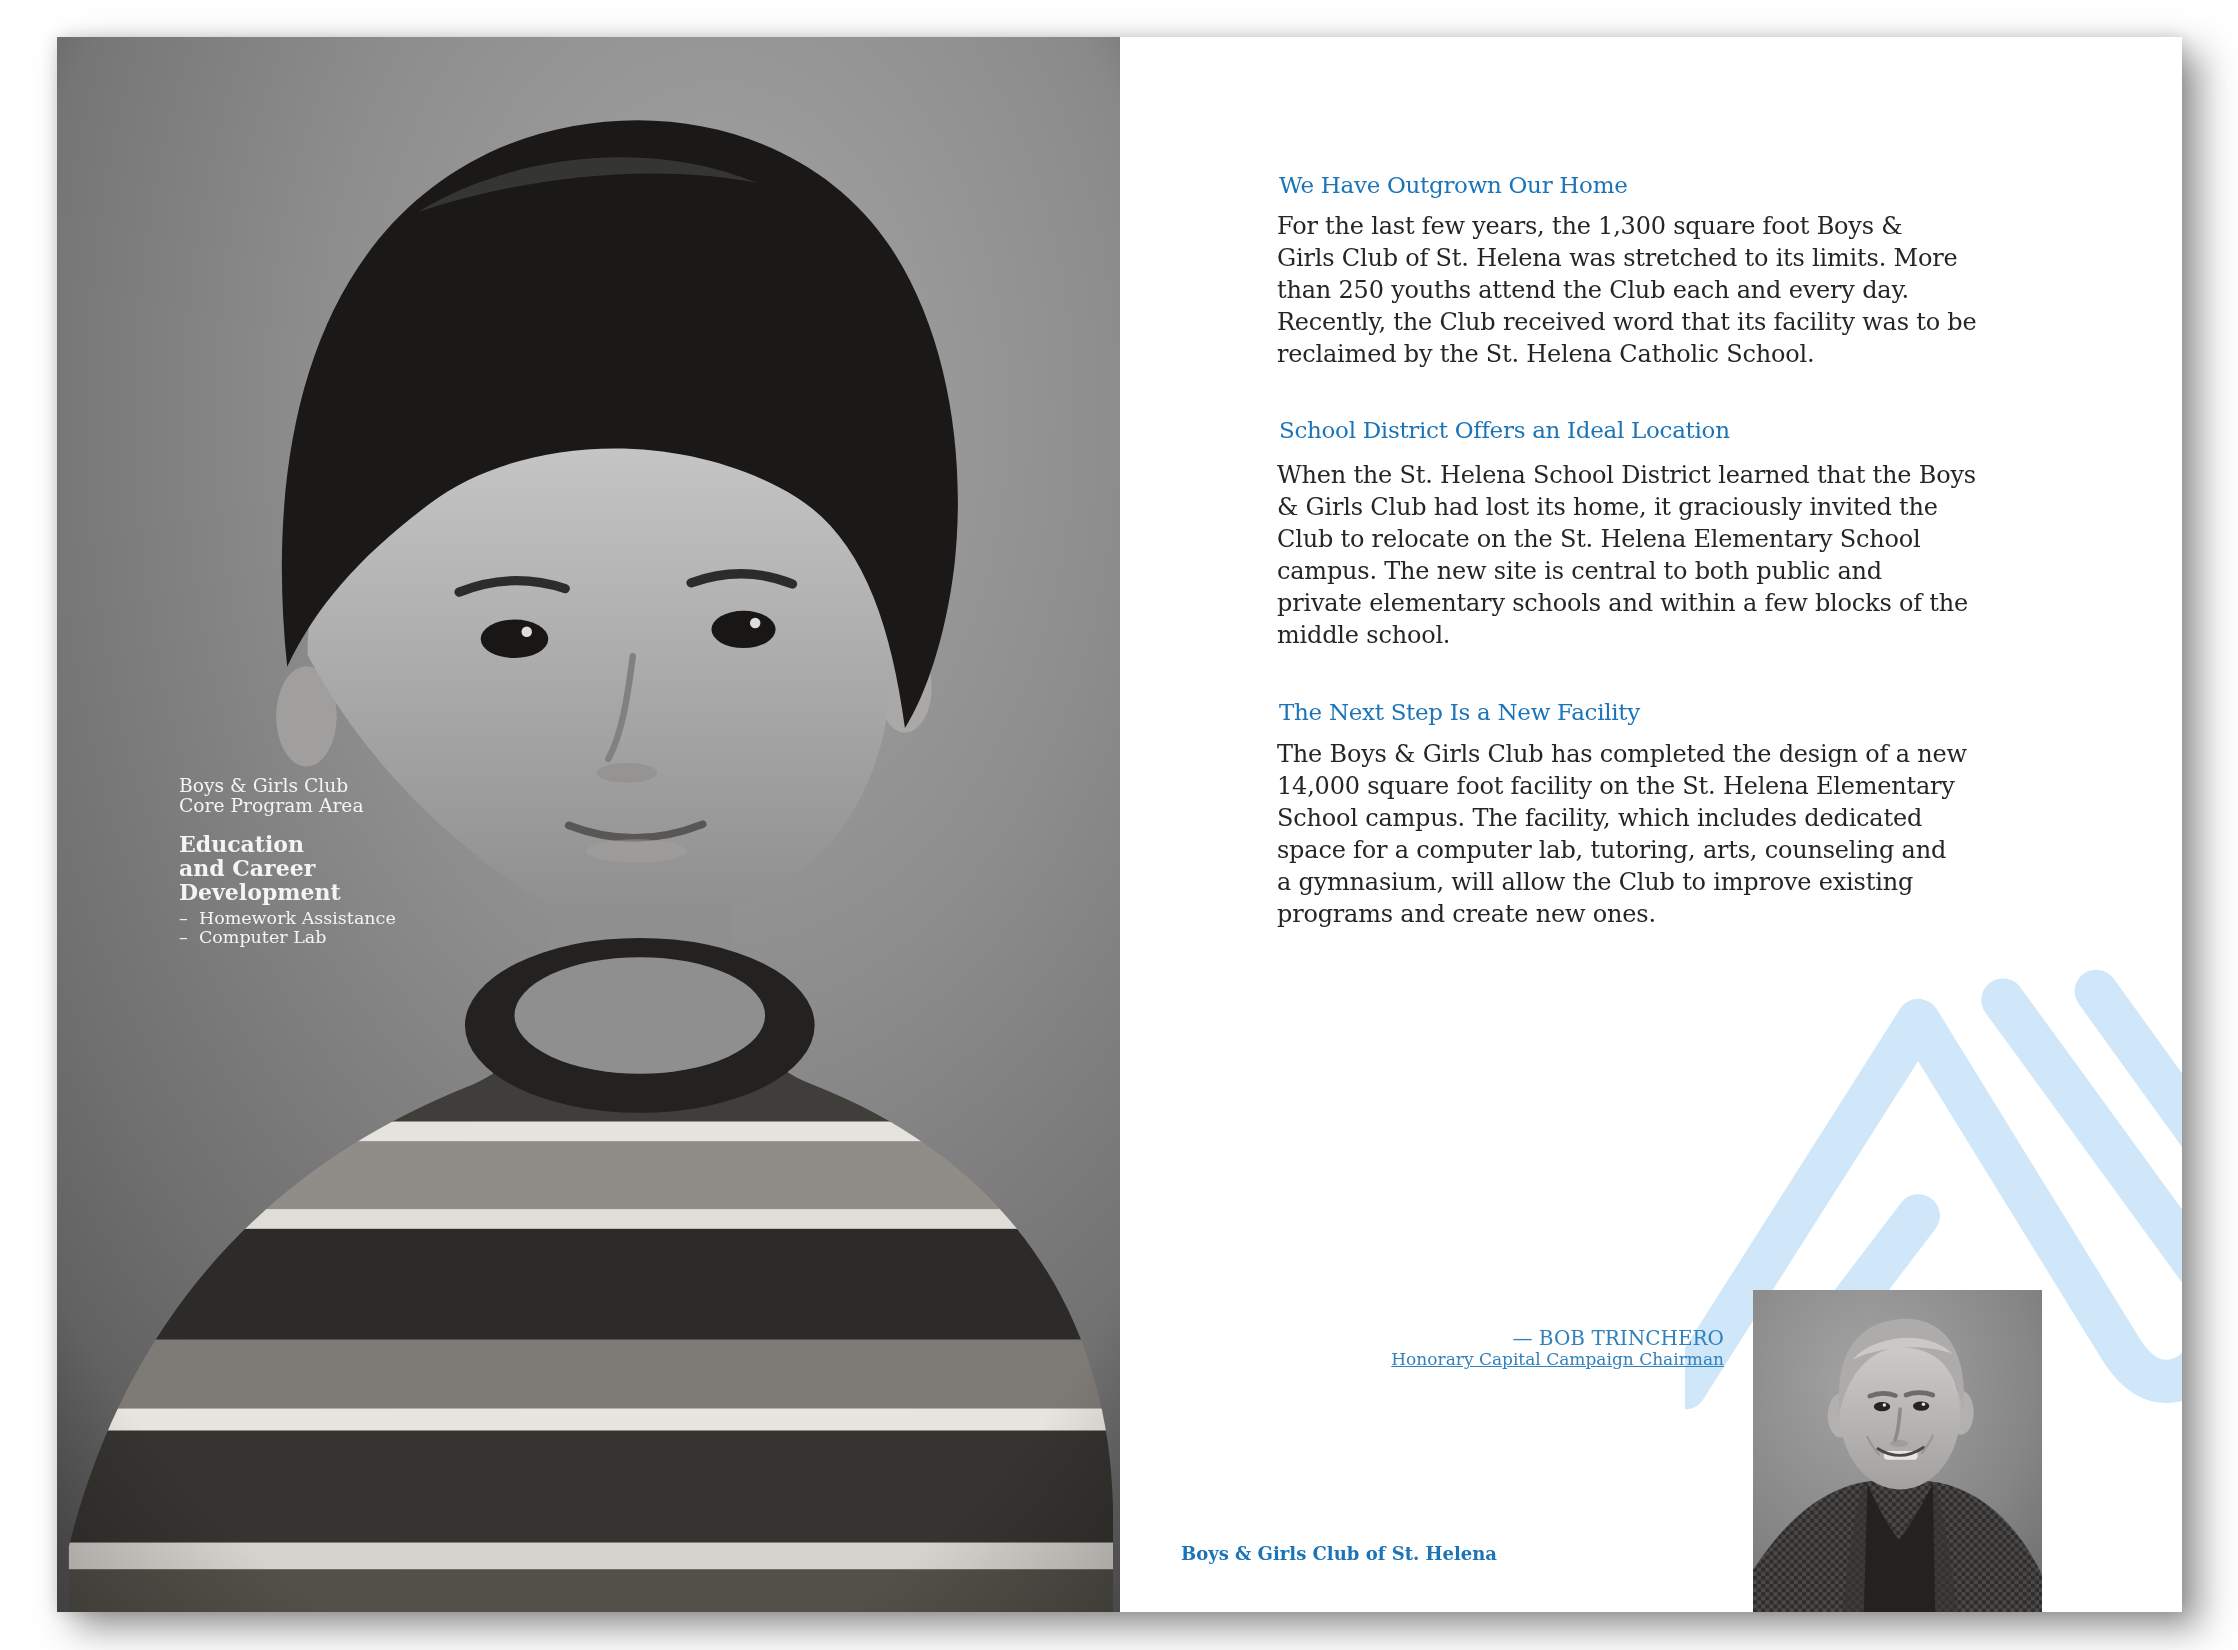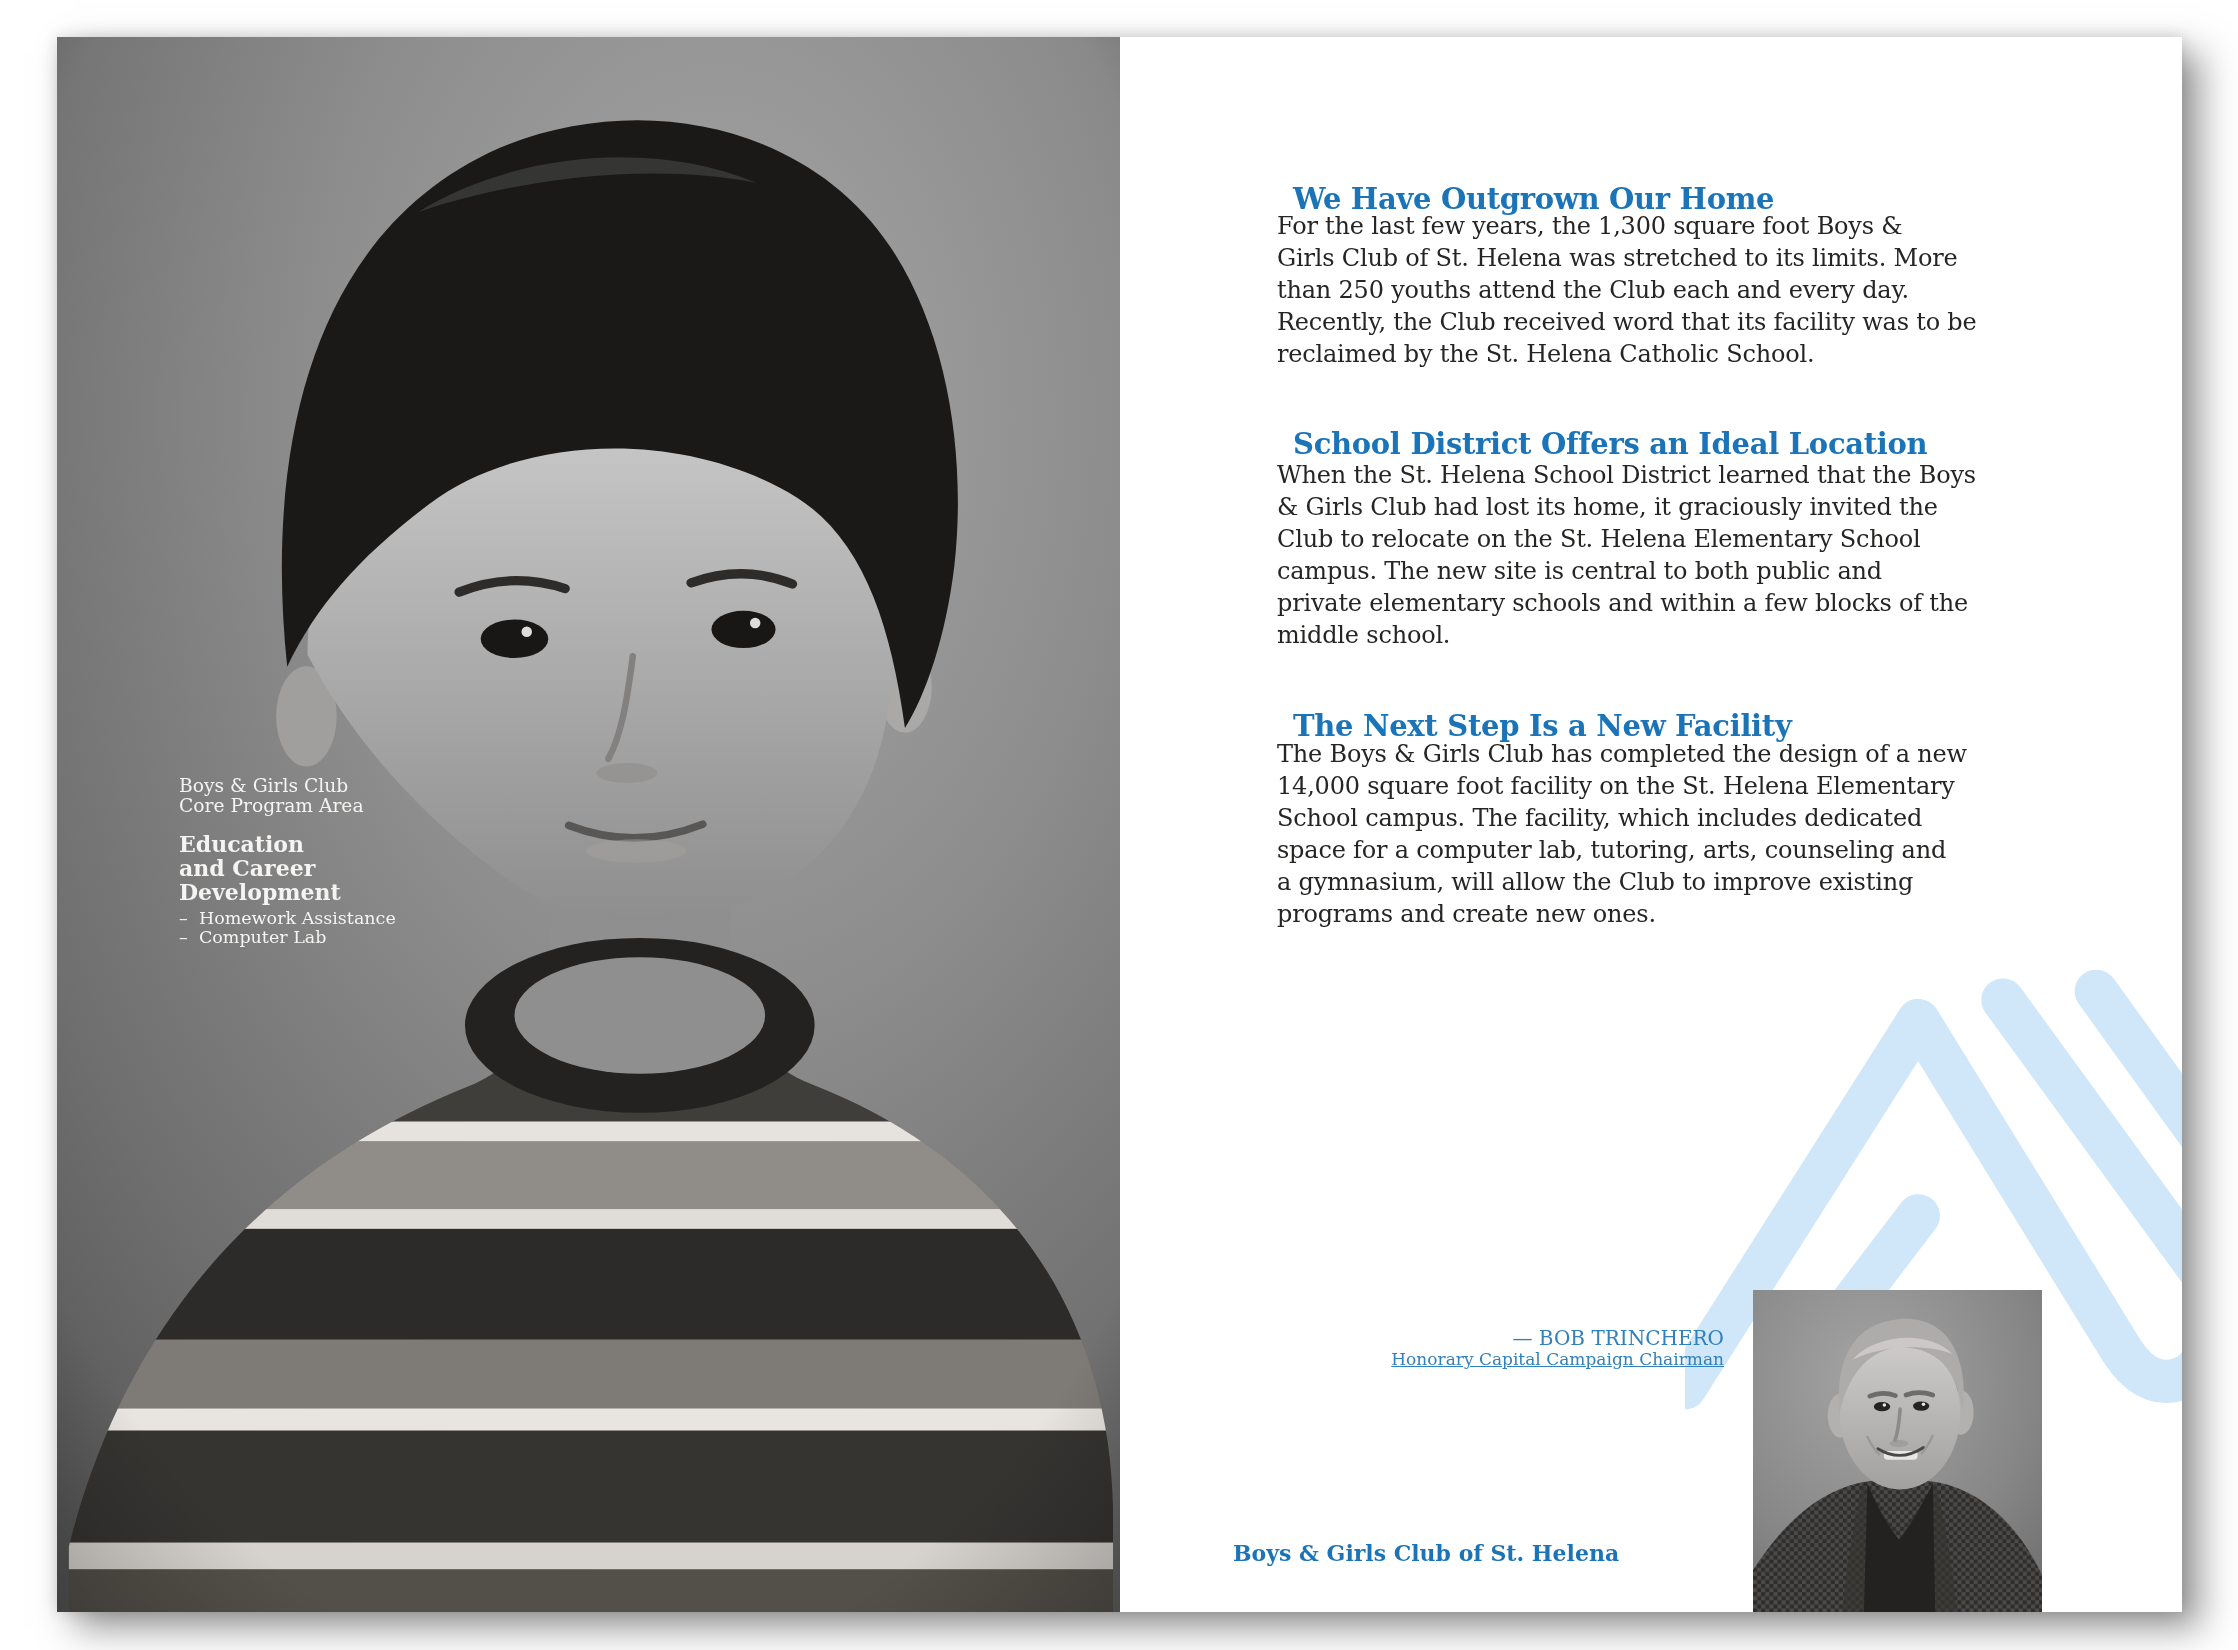--- a/index.html
+++ b/index.html
@@ -15,21 +15,21 @@
   .photo-wrap { position:absolute; left:0; top:0; width:1063px; height:1575px;border-radius:17px; }
   .photo-wrap svg { display:block; width:1063px; height:1575px; }
 
   .caption { position:absolute; left:122px; top:739px; color:var(--caption_white,#f5f4f2); }
   .caption .org     { font-size:18.7px; line-height:20px; white-space:pre-line; }
   .caption .program { font-size:22px; line-height:24px; font-weight:bold; margin-top:16px; white-space:pre-line; }
   .caption .items   { font-size:17.5px; line-height:18.7px; margin-top:5.2px; white-space:pre-line; }
 
   .textcol { position:absolute; left:1220px; top:0; width:863px; height:1575px; }
   .sec-h {
-    position:absolute; left:0; margin:16px; font-size:29px; line-height:30px; font-weight:bold;
+    position:absolute; left:0; margin:2px; font-size:23px; line-height:30px; font-weight:normal;
     color:var(--heading_blue,#1b74b8); white-space:nowrap; letter-spacing:-0.3px;
   }
   .sec-p {
     position:absolute; left:0; margin:0; width:863px; font-size:24px; line-height:32px;
     color:var(--body_text,#262523); white-space:pre-line; letter-spacing:-0.2px;
   }
   .h1 { top:131px; }  .p1 { top:173px; }
   .h2 { top:376px; }  .p2 { top:422px; }
   .h3 { top:658px; } .p3 { top:701px; }
 
@@ -38,21 +38,21 @@
 
   .quote { position:absolute; top:1260px; right:458px; text-align:right; color:var(--quote_blue,#3181bd); }
   .quote .lines { font-size:17.5px; line-height:26px; white-space:pre-line; }
   .quote .attr  { font-size:20px; line-height:22px; margin-top:30px; }
   .quote .attr-title { font-size:17px; line-height:20px;text-decoration:underline; }
 
   .portrait-wrap { position:absolute; left:1696px; top:1253px; width:289px; height:322px; }
   .portrait-wrap svg { display:block; width:289px; height:322px; }
 
   .footer {
-    position:absolute; left:1176px; top:1503px; font-size:22px; line-height:27px;
+    position:absolute; left:1124px; top:1503px; font-size:18px; line-height:27px;
     font-weight:bold; color:var(--heading_blue,#1b74b8); white-space:nowrap;
   }
 </style>
 </head>
 <body>
 
 <div id="canvas">
   <div class="page">
 
     <div class="photo-wrap">

